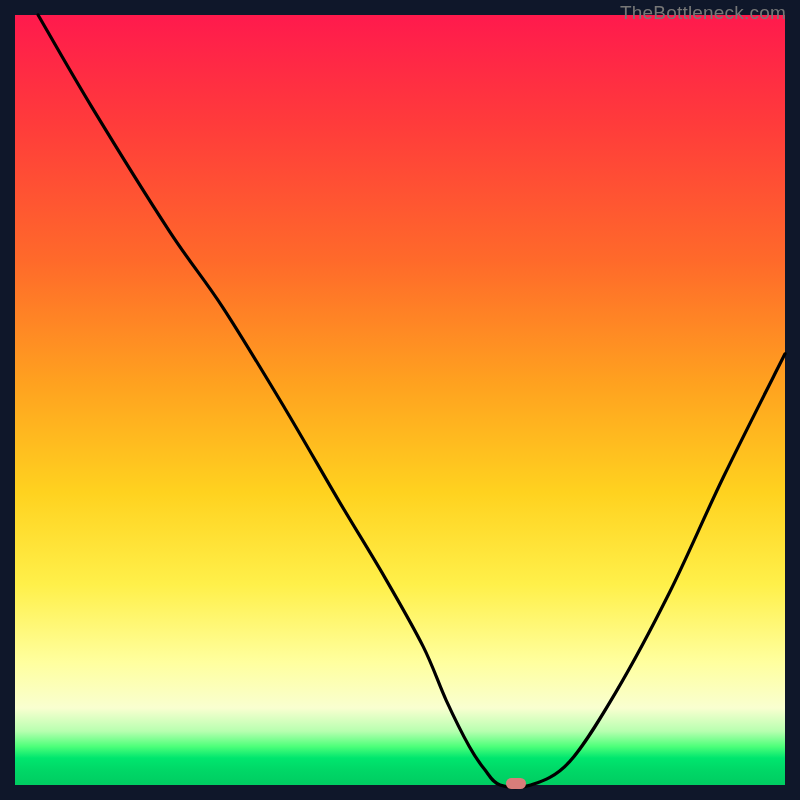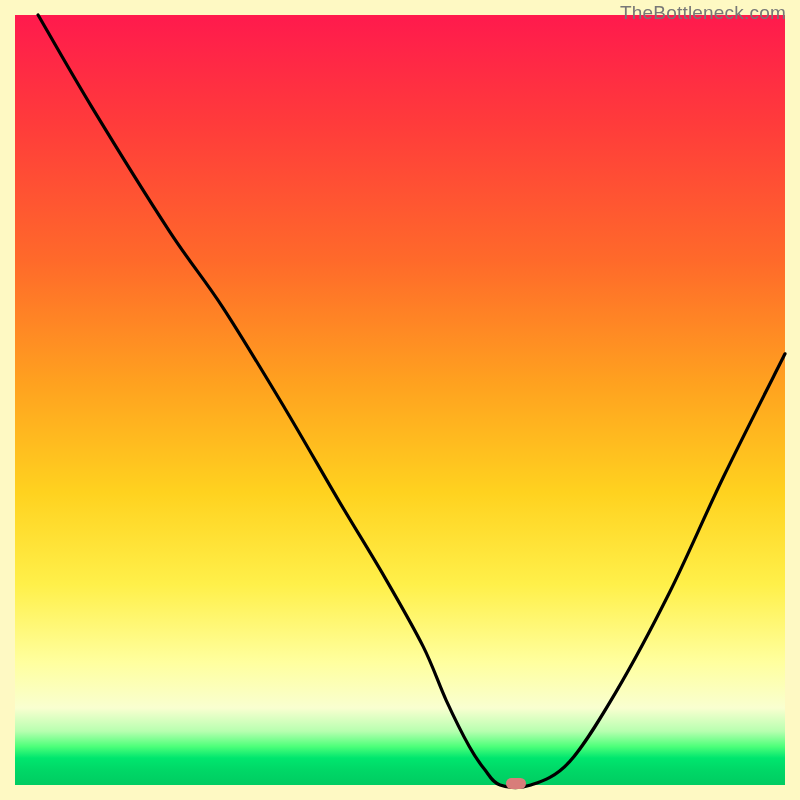--- a/index.html
+++ b/index.html
@@ -8,21 +8,21 @@
     width: 800px;
     height: 800px;
     background: #000;
     overflow: hidden;
     font-family: Arial, Helvetica, sans-serif;
   }
   .frame {
     position: relative;
     width: 800px;
     height: 800px;
-    background: #fef9c3;
+    background: #0f172a;
   }
   .plot-bg {
     position: absolute;
     left: 15px;
     top: 15px;
     width: 770px;
     height: 770px;
     
     background: linear-gradient(
       to bottom,

